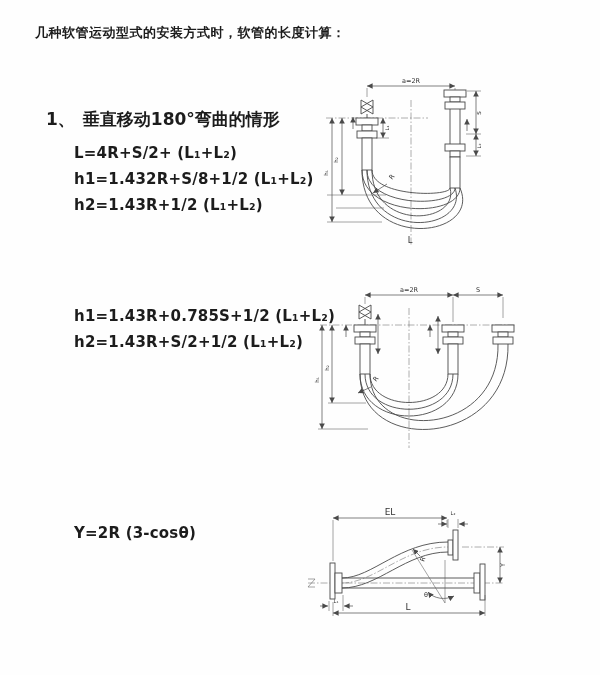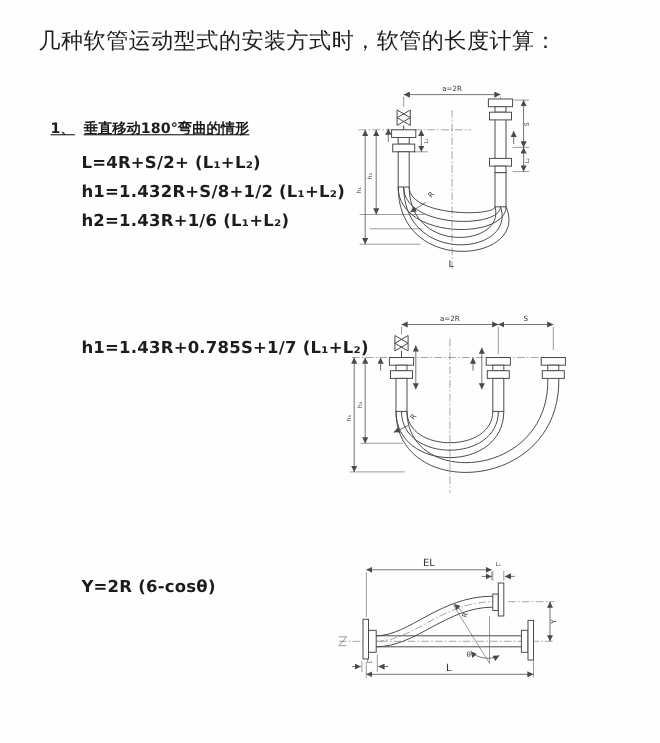--- a/index.html
+++ b/index.html
@@ -1,25 +1,25 @@
 <!DOCTYPE html>
 <html><head>
 <meta charset="utf-8">
 <style>
   html,body{margin:0;padding:0;background:#ffffff;}
   .page{
     position:relative;width:600px;height:675px;background:#fefefe;overflow:hidden;
     font-family:"DejaVu Sans","Liberation Sans",sans-serif;color:#1c1c1c;
   }
   .title{
-    position:absolute;left:35px;top:24px;font-size:20px;font-weight:normal;
+    position:absolute;left:35px;top:24px;font-size:13px;font-weight:bold;
     letter-spacing:0.5px;white-space:nowrap;
   }
   .case{position:absolute;left:46px;}
-  .case-heading{font-size:13px;font-weight:bold;white-space:nowrap;margin-bottom:9px;text-decoration:underline;}
+  .case-heading{font-size:17px;font-weight:bold;white-space:nowrap;margin-bottom:9px;}
   .case-heading .num{margin-right:8px;}
   .formula{
     font-size:15px;font-weight:bold;line-height:26px;margin-left:28px;
     white-space:nowrap;letter-spacing:0.2px;
   }
   svg.diagram{position:absolute;}
   svg .ln{fill:none;stroke:#4a4a4a;stroke-width:0.9;}
   svg .tn{fill:none;stroke:#5a5a5a;stroke-width:0.55;}
   svg .dim{fill:none;stroke:#4a4a4a;stroke-width:0.7;}
   svg .cl{fill:none;stroke:#6a6a6a;stroke-width:0.55;stroke-dasharray:7 2 1.5 2;}
@@ -34,29 +34,30 @@
 <div class="page">
 
   <div class="title">几种软管运动型式的安装方式时，软管的长度计算：</div>
 
   <div class="case" style="top:108px">
     <div class="case-heading">
       <span class="num">1、</span><span>垂直移动180°弯曲的情形</span>
     </div>
     <div class="formula">L=4R+S/2+ (L₁+L₂)</div>
     <div class="formula">h1=1.432R+S/8+1/2 (L₁+L₂)</div>
-    <div class="formula">h2=1.43R+1/6 (L₁+L₂)</div>
+    <div class="formula">h2=1.43R+1/2 (L₁+L₂)</div>
   </div>
 
   <div class="case" style="top:303px">
-    <div class="formula">h1=1.43R+0.785S+1/7 (L₁+L₂)</div>
+    <div class="formula">h1=1.43R+0.785S+1/2 (L₁+L₂)</div>
+    <div class="formula">h2=1.43R+S/2+1/2 (L₁+L₂)</div>
   </div>
 
   <div class="case" style="top:520px">
-    <div class="formula">Y=2R (6-cosθ)</div>
+    <div class="formula">Y=2R (3-cosθ)</div>
   </div>
 
   <svg class="diagram" style="left:310px;top:72px" width="290" height="185" viewBox="0 0 290 185">
     <defs>
       <marker id="ar1" viewBox="0 0 10 10" refX="10" refY="5" markerWidth="8" markerHeight="8" orient="auto-start-reverse">
         <path d="M0,0 L10,5 L0,10 z" fill="#4a4a4a"></path>
       </marker>
       <pattern id="hp1" width="3.5" height="3.5" patternUnits="userSpaceOnUse">
         <path d="M0,3.5 L3.5,0 M0,0 L3.5,3.5" stroke="#8a8a8a" stroke-width="0.5"></path>
       </pattern>

